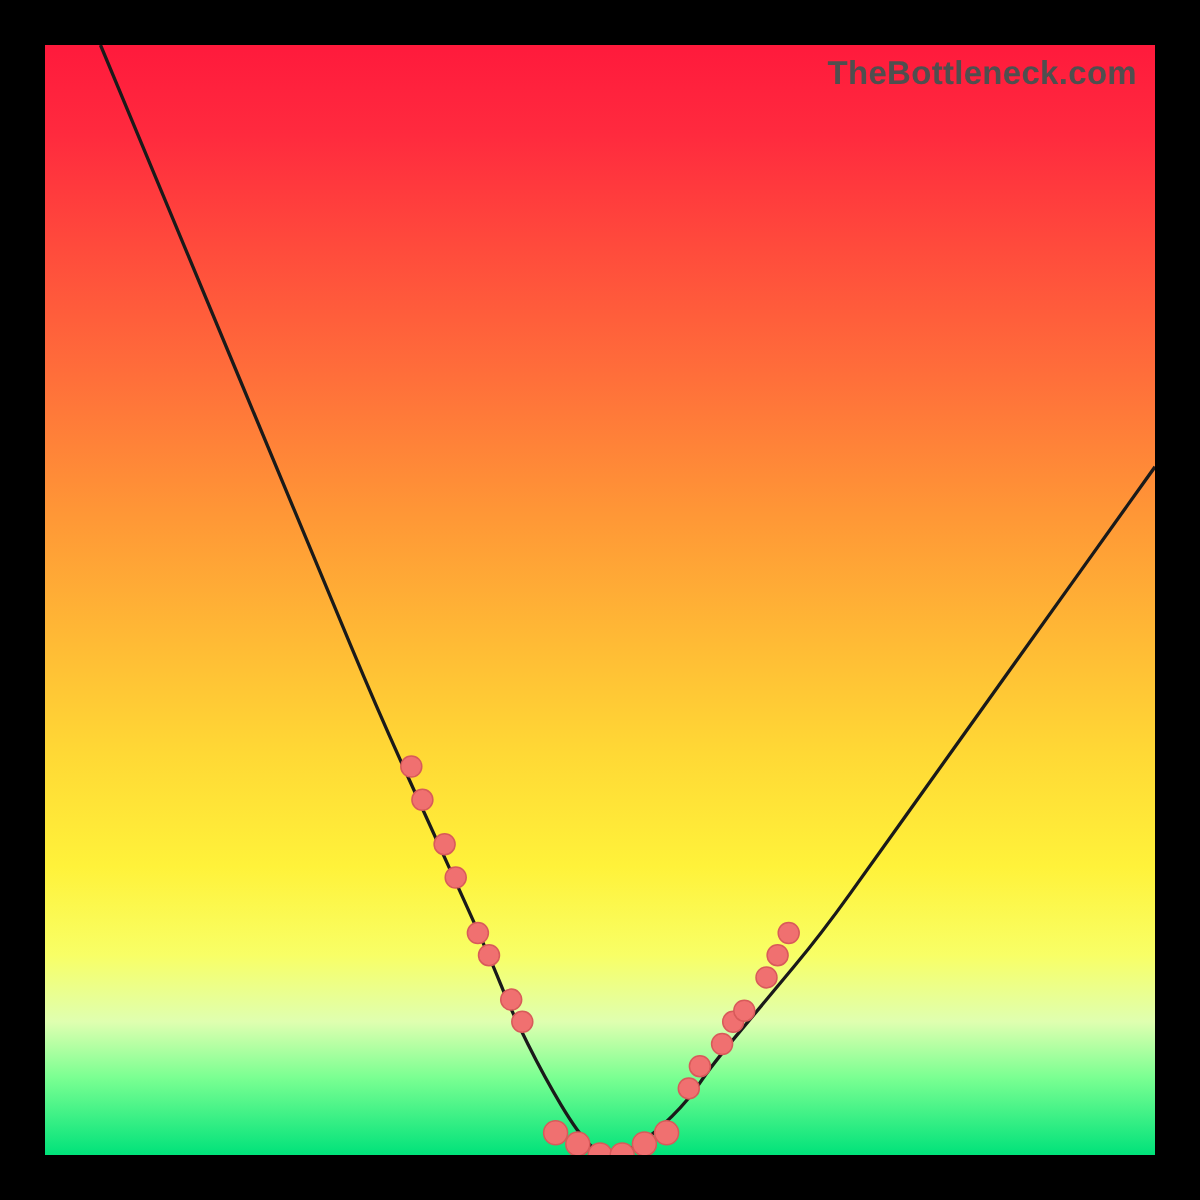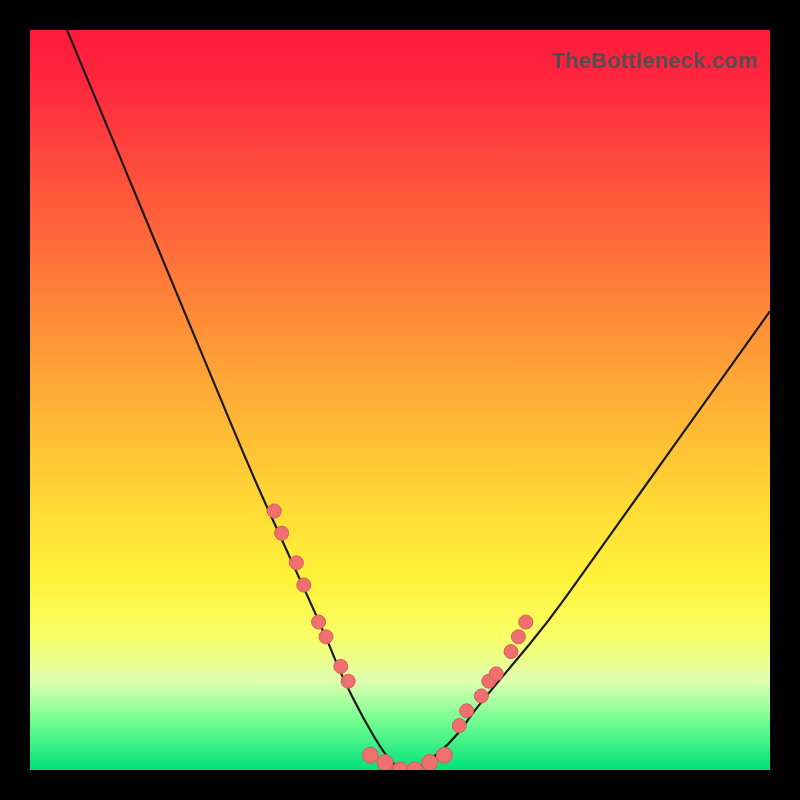--- a/index.html
+++ b/index.html
@@ -25,21 +25,21 @@
       #ffbb35 54%,
       #ffd935 64%,
       #fff23a 74%,
       #f8ff66 82%,
       #dfffb0 88%,
       #7bff92 93%,
       #00e27a 100%);
   }
   .watermark {
     position: absolute;
-    top: 18px;
+    top: 6px;
     right: 12px;
     font-family: Arial, Helvetica, sans-serif;
     font-size: 22px;
     font-weight: 600;
     color: #4f4f4f;
     letter-spacing: 0.2px;
   }
   svg.curve {
     position: absolute;
     left: 0; top: 0;

